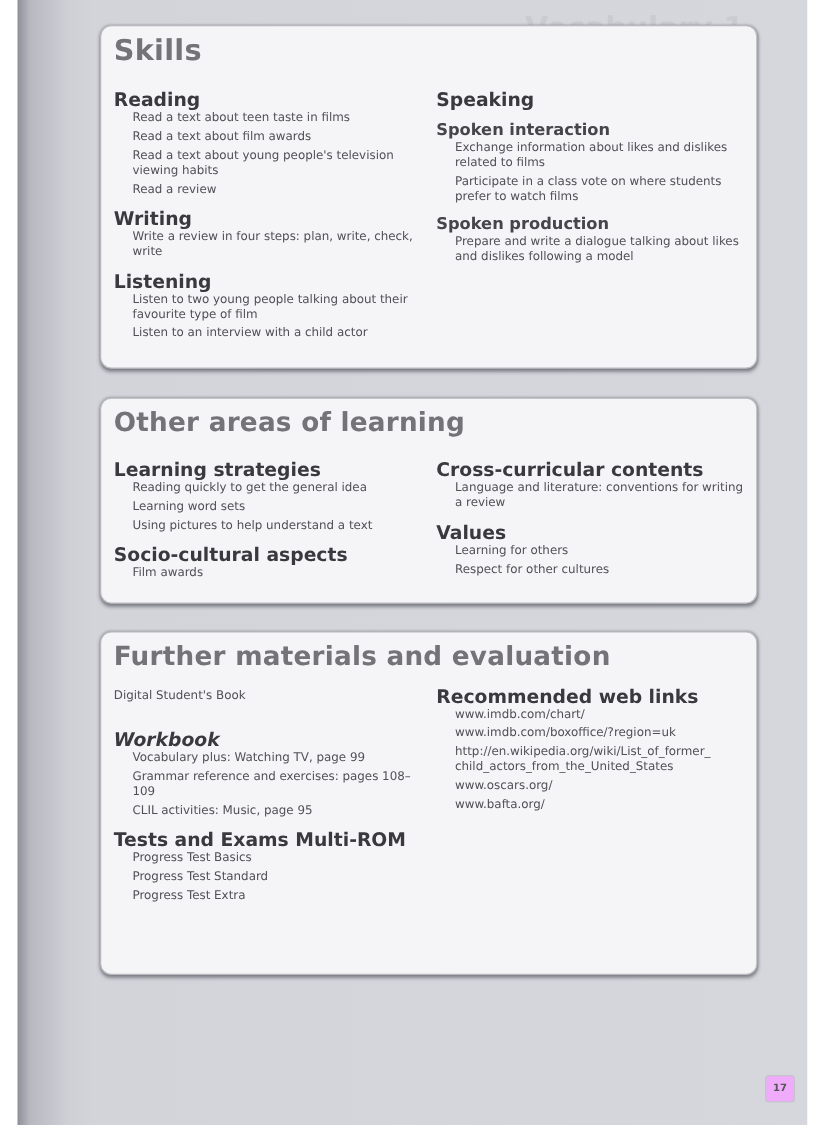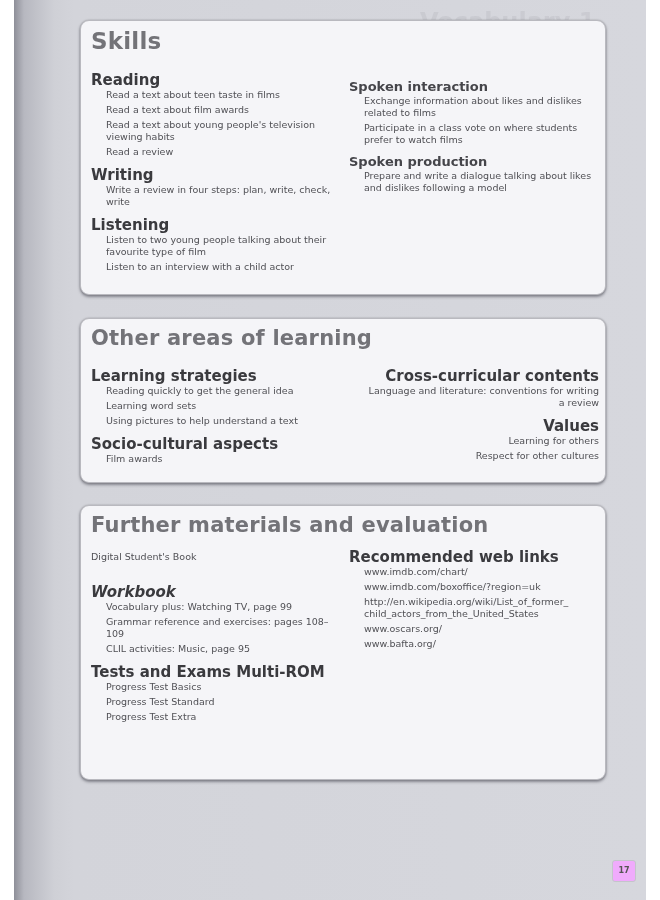--- a/index.html
+++ b/index.html
@@ -79,41 +79,42 @@
 
     <div class="h2">Writing</div>
     <div class="item plain">Write a review in four steps: plan, write, check, write</div>
 
     <div class="h2">Listening</div>
     <div class="item plain">Listen to two young people talking about their favourite type of film</div>
     <div class="item">Listen to an interview with a child actor</div>
   </div>
 
   <div class="col col-right" style="top:50px;">
+    <div class="h2">Speaking</div>
     <div class="h3">Spoken interaction</div>
     <div class="item plain">Exchange information about likes and dislikes related to films</div>
     <div class="item">Participate in a class vote on where students prefer to watch films</div>
     <div class="h3">Spoken production</div>
     <div class="item plain">Prepare and write a dialogue talking about likes and dislikes following a model</div>
   </div>
 </div>
 
 <div class="card other">
   <div class="card-title">Other areas of learning</div>
 
   <div class="col col-left" style="top:48px;">
     <div class="h2">Learning strategies</div>
     <div class="item plain">Reading quickly to get the general idea</div>
     <div class="item">Learning word sets</div>
     <div class="item">Using pictures to help understand a text</div>
     <div class="h2">Socio-cultural aspects</div>
     <div class="item plain">Film awards</div>
   </div>
 
-  <div class="col col-right" style="top:48px;text-align:right;">
+  <div class="col col-right" style="top:48px;">
     <div class="h2">Cross-curricular contents</div>
     <div class="item plain">Language and literature: conventions for writing a review</div>
     <div class="h2">Values</div>
     <div class="item plain">Learning for others</div>
     <div class="item">Respect for other cultures</div>
   </div>
 </div>
 
 <div class="card further">
   <div class="card-title">Further materials and evaluation</div>

